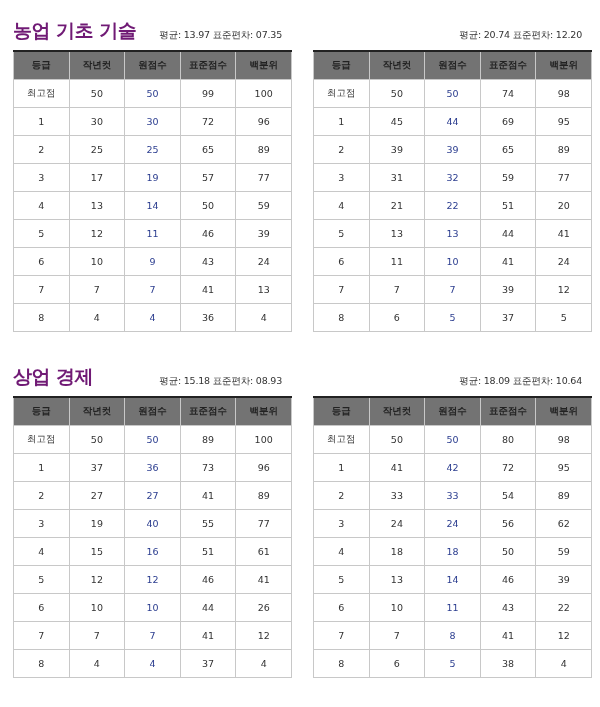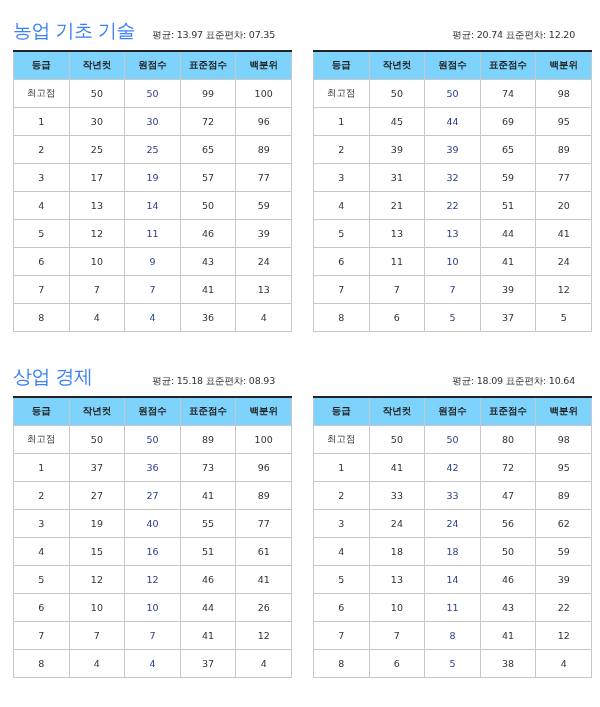--- a/index.html
+++ b/index.html
@@ -11,36 +11,36 @@
   .panel { position: absolute; width: 279px; }
   .panel.p0 { left: 13px; top: 16px; }
   .panel.p1 { left: 313px; top: 16px; }
   .panel.p2 { left: 13px; top: 362px; }
   .panel.p3 { left: 313px; top: 362px; }
   .panel-head {
     height: 34px; position: relative;
   }
   .title {
     position: absolute; left: 0; bottom: 6px;
-    font-size: 19px; font-weight: normal; color: #3b82f6; letter-spacing: -0.5px;
+    font-size: 19px; font-weight: bold; color: #701a75; letter-spacing: -0.5px;
     white-space: nowrap;
   }
   .stats {
-    position: absolute; right: 17px; bottom: 8px;
+    position: absolute; right: 10px; bottom: 8px;
     font-size: 9.5px; color: #333; white-space: nowrap; letter-spacing: -0.2px; text-align: center;
   }
   table {
     width: 279px; border-collapse: collapse; table-layout: fixed;
     border-top: 2px solid #222;
   }
   th, td {
     border: 1px solid #c8c8c8; text-align: center; height: 27px;
     padding: 0; font-size: 9.5px;
   }
-  th { background: #7dd3fc; font-weight: bold; color: #222; height: 27px; font-size: 9.5px; }
+  th { background: #737373; font-weight: bold; color: #222; height: 27px; font-size: 9.5px; }
   td { color: #333; }
   td.raw { color: #2b3d8f; }
 </style>
 </head>
 <body>
 
 <div id="root">
     <div class="panel p0">
     <div class="panel-head">
       <div class="title">농업 기초 기술</div>
@@ -312,21 +312,21 @@
             <td>1</td>
             <td>41</td>
             <td class="raw">42</td>
             <td>72</td>
             <td>95</td>
           </tr>
           <tr>
             <td>2</td>
             <td>33</td>
             <td class="raw">33</td>
-            <td>47</td>
+            <td>54</td>
             <td>89</td>
           </tr>
           <tr>
             <td>3</td>
             <td>24</td>
             <td class="raw">24</td>
             <td>56</td>
             <td>62</td>
           </tr>
           <tr>

